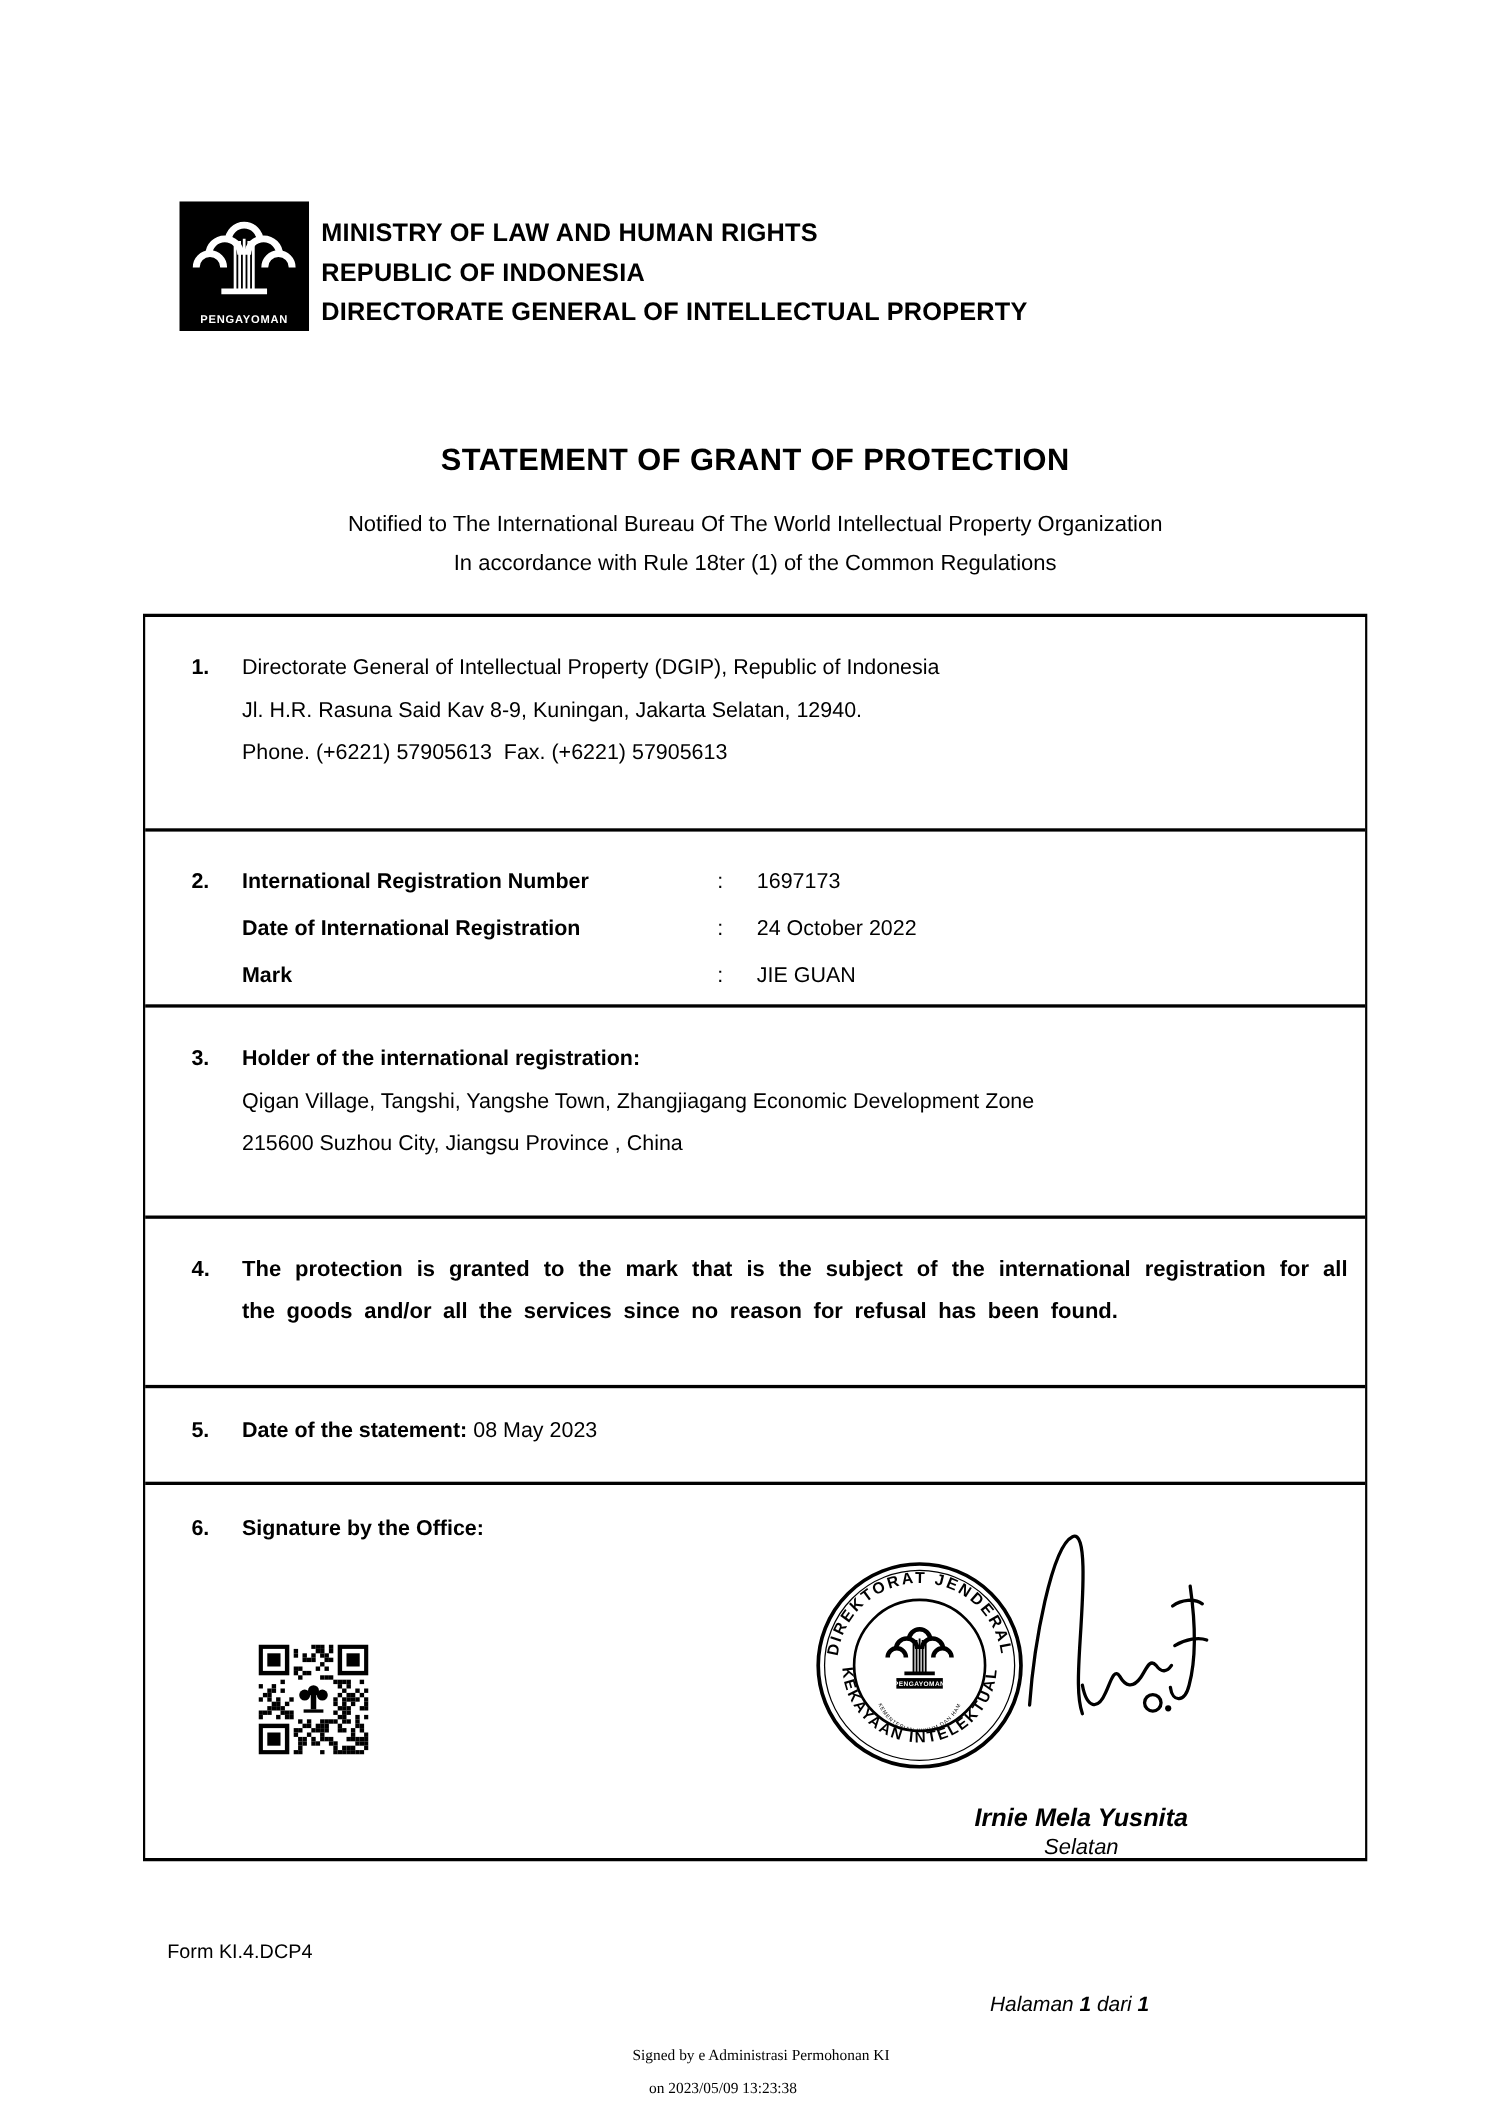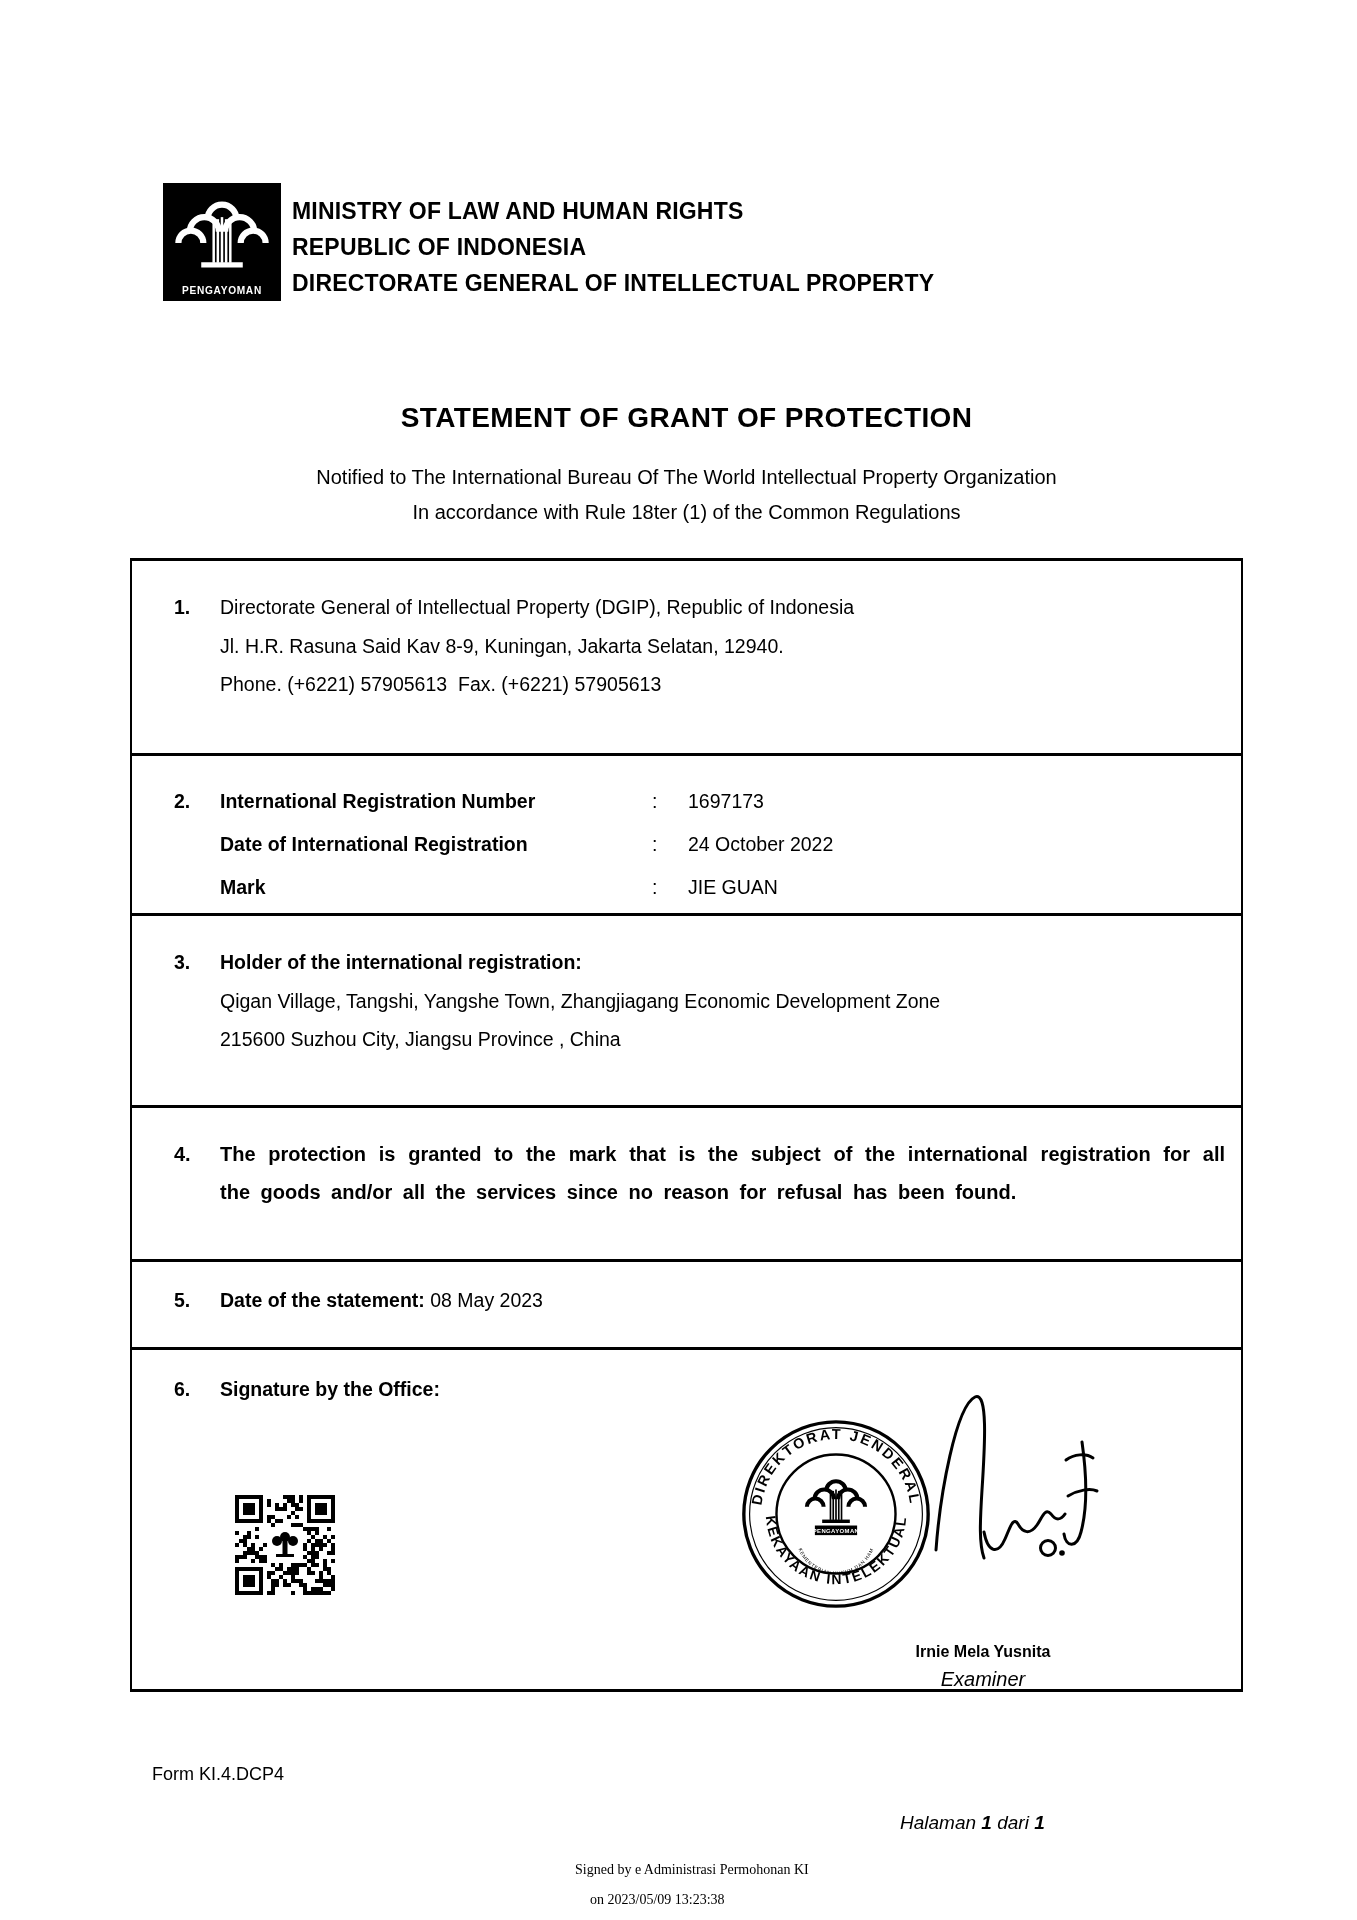--- a/index.html
+++ b/index.html
@@ -46,21 +46,21 @@
   .r4 .num{top:27px;word-spacing:0;}.r5 .num{top:27px;}.r6 .num{top:28px;}
   .heading{font-weight:bold;}
   .field{height:43px;display:flex;align-items:flex-start;}
   .flabel{display:inline-block;width:432px;font-weight:bold;}
   .fcolon{display:inline-block;width:36px;}
   
   .qr{position:absolute;left:103px;top:145px;width:100px;height:100px;background:#fff;}
   .seal{position:absolute;left:608px;top:68px;width:192px;height:192px;}
   .signature{position:absolute;left:798px;top:40px;width:170px;height:215px;}
   .signer{position:absolute;left:651px;top:288px;width:400px;text-align:center;}
-  .signer-name{font-size:16px;font-weight:bold;line-height:28px;}
+  .signer-name{font-size:23px;font-weight:bold;line-height:28px;font-style:italic;}
   .signer-title{font-size:20px;font-style:italic;line-height:26px;}
   
   .form-code{position:absolute;left:152px;top:1764px;font-size:18px;}
   .page-label{position:absolute;left:900px;top:1812px;width:320px;
       font-size:19px;font-style:italic;}
   .page-label .pnum{font-weight:bold;}
   .esign{position:absolute;left:575px;top:1855px;font-family:"Liberation Serif",serif;
       font-size:14px;line-height:30px;color:#000000;}
   .esign .l2{margin-left:15px;}
 </style>
@@ -359,21 +359,21 @@
         <path d="M54,142 C58,163 68,165 75,149 C80,138 83,126 88,134 C93,143 100,145 107,135 C112,128 115,117 121,124 C126,131 131,130 135,124"></path>
         <circle cx="118" cy="158" r="7.5"></circle>
         <circle cx="132" cy="163" r="2.8" fill="#000" stroke="none"></circle>
         <path d="M136,70 C144,64 156,63 163,68"></path>
         <path d="M152,52 C156,80 158,116 151,142 C147,158 136,158 134,144"></path>
         <path d="M138,106 C148,100 160,98 167,101"></path>
       </svg>
 
       <div class="signer">
         <div class="signer-name">Irnie Mela Yusnita</div>
-        <div class="signer-title">Examiner</div>
+        <div class="signer-title">Selatan</div>
       </div>
     </div>
   </div>
 
   <div class="form-code">Form KI.4.DCP4</div>
   <div class="page-label">
     <span>Halaman</span>
     <span class="pnum">1</span><span> dari </span><span class="pnum">1</span>
   </div>
   <div class="esign">

